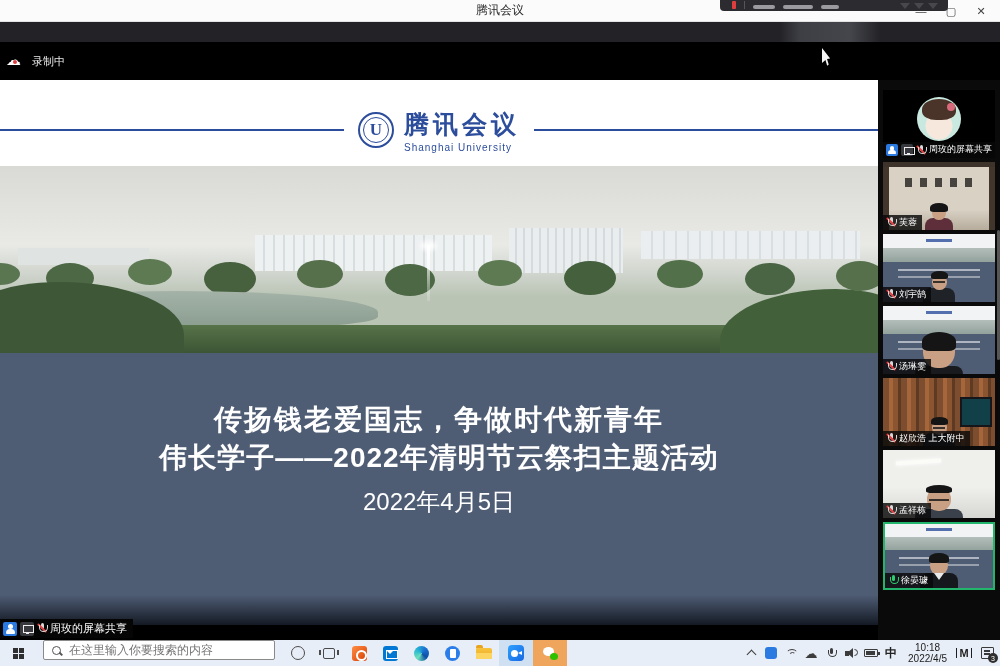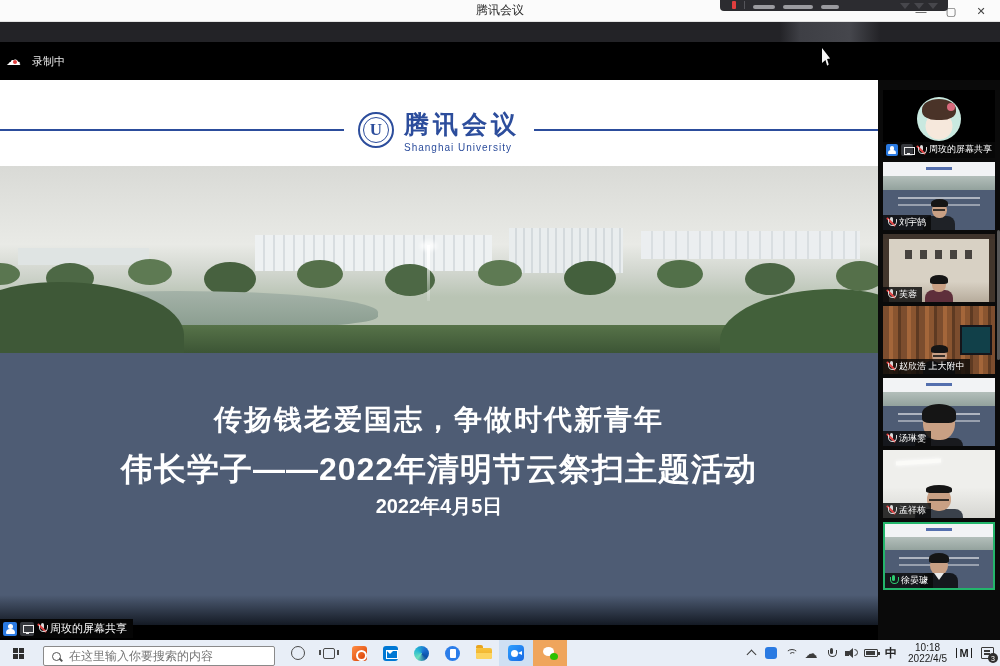--- a/index.html
+++ b/index.html
@@ -66,23 +66,23 @@
   .ph-lawn { position:absolute; left:0; right:0; bottom:0; height:15%; background:linear-gradient(180deg,#577349,#3c5535); }
   .ph-fg-left { position:absolute; left:-5%; bottom:-14%; width:26%; height:52%; border-radius:50% 60% 0 0; background:#3e5837; }
   .ph-fg-right { position:absolute; right:-4%; bottom:-12%; width:22%; height:46%; border-radius:60% 40% 0 0; background:#42603a; }
   .ph-fountain { position:absolute; left:48.6%; top:42%; width:3px; height:30%; background:linear-gradient(180deg,#ffffff,rgba(255,255,255,.15)); }
   .ph-fountain::before { content:""; position:absolute; left:-7px; top:-4px; width:17px; height:10px; border-radius:50%;
     background:rgba(255,255,255,.75); filter:blur(2px); }
 
   
   .blueband { height:242px; background:#4e5c74; text-align:center; color:#fff; padding-top:22px; }
   .bb-t1 { font-size:28px; font-weight:bold; letter-spacing:2px;margin-top:26px; }
-  .bb-t2 { font-size:32px; font-weight:bold; letter-spacing:1px; margin-top:9px; }
+  .bb-t2 { font-size:28px; font-weight:bold; letter-spacing:1px; }
   .bb-s1 { font-size:23px; font-weight:bold; margin-top:30px; }
-  .bb-s2 { font-size:20px; font-weight:bold; margin-top:1px; }
+  .bb-s2 { font-size:24px; font-weight:normal; margin-top:9px; }
   .slide-fade { height:30px; background:linear-gradient(180deg,#4e5c74,#141a24); }
 
   
   .share-overlay { position:absolute; left:0; bottom:2px; display:flex; align-items:center; gap:3px;
     background:#050505; padding:2px 6px 2px 3px; z-index:20; }
   .share-overlay .txt { color:#fff; font-size:11px; }
 
   
   .picon { width:14px; height:14px; border-radius:2px; background:#2a7ae2; position:relative; flex:0 0 auto; }
   .picon::before { content:""; position:absolute; left:4.5px; top:2px; width:5px; height:5px; border-radius:50%; background:#fff; }
@@ -146,21 +146,21 @@
   .p4 .head{width:32px;height:34px} .p4 .head::before{height:55%} .p4 .torso{width:48px;height:8px;background:#191a1e}
   .p5 .head{width:15px;height:16px} .p5 .torso{width:32px;height:13px;background:#24272d}
   .p6 .head{width:18px;height:20px} .p6 .torso{width:38px;height:15px;background:#15181d;position:relative}
   .p6 .torso::after{content:"";position:absolute;left:50%;top:0;transform:translateX(-50%);
     border-left:5px solid transparent;border-right:5px solid transparent;border-top:7px solid #e9e9e9}
   .p7 .head{width:24px;height:24px} .p7 .head::before{height:34%} .p7 .torso{width:48px;height:9px;background:#3a414b}
 
   .sb-scroll { position:absolute; right:0; top:150px; width:3px; height:130px; background:#565656; border-radius:2px; }
 
   
-  .taskbar { position:relative; height:26px; background:#e8eef7; display:flex; align-items:flex-end; }
+  .taskbar { position:relative; height:26px; background:#e8eef7; display:flex; align-items:flex-start; }
   .tbi { height:26px; display:flex; align-items:center; justify-content:center; flex:0 0 auto; }
   .start { width:36px; }
   .winlogo { display:grid; grid-template-columns:5px 5px; grid-template-rows:5px 5px; gap:1px; }
   .winlogo span { background:#2f2f2f; }
   .searchbox { width:232px; height:20px; margin:0 7px; background:#fff; border:1px solid #8a8a8a; border-radius:2px;
     display:flex; align-items:center; padding:0 7px; gap:7px; }
   .mag { position:relative; width:11px; height:11px; flex:0 0 auto; }
   .mag::before { content:""; position:absolute; left:1px; top:1px; width:7px; height:7px; border:1.5px solid #555; border-radius:50%; }
   .mag::after { content:""; position:absolute; left:8px; top:8px; width:4px; height:1.5px; background:#555; transform:rotate(45deg); }
   .searchbox input { border:none; outline:none; width:100%; background:transparent; font-size:12px; color:#444;
@@ -305,69 +305,69 @@
         <div class="tag">
           <span class="picon"></span>
           <span class="sicon"></span>
           <span class="micS muted">
               <span class="slash"></span>
             </span>
           <span>周玫的屏幕共享</span>
         </div>
       </div>
 
+      <div class="tile t3">
+        <div class="person p3">
+          <div class="head"></div>
+            <div class="torso"></div>
+        </div>
+        <div class="tag">
+          <span class="micS muted">
+              <span class="slash"></span>
+            </span>
+          <span>芙蓉</span>
+        </div>
+      </div>
+
       <div class="tile mini">
         <div class="person p2 glasses">
           <div class="head"></div>
             <div class="torso"></div>
         </div>
         <div class="tag">
           <span class="micS muted">
               <span class="slash"></span>
             </span>
           <span>刘宇鹄</span>
         </div>
       </div>
 
-      <div class="tile t3">
-        <div class="person p3">
-          <div class="head"></div>
-            <div class="torso"></div>
-        </div>
-        <div class="tag">
-          <span class="micS muted">
-              <span class="slash"></span>
-            </span>
-          <span>芙蓉</span>
+      <div class="tile mini">
+        <div class="person p4">
+          <div class="head"></div>
+            <div class="torso"></div>
+        </div>
+        <div class="tag">
+          <span class="micS muted">
+              <span class="slash"></span>
+            </span>
+          <span>汤琳雯</span>
         </div>
       </div>
 
       <div class="tile t5">
         <div class="person p5 glasses">
           <div class="head"></div>
             <div class="torso"></div>
         </div>
         <div class="tag">
           <span class="micS muted">
               <span class="slash"></span>
             </span>
           <span>赵欣浩 上大附中</span>
-        </div>
-      </div>
-
-      <div class="tile mini">
-        <div class="person p4">
-          <div class="head"></div>
-            <div class="torso"></div>
-        </div>
-        <div class="tag">
-          <span class="micS muted">
-              <span class="slash"></span>
-            </span>
-          <span>汤琳雯</span>
         </div>
       </div>
 
       <div class="tile t7">
         <div class="person p7 glasses">
           <div class="head"></div>
             <div class="torso"></div>
         </div>
         <div class="tag">
           <span class="micS muted">

